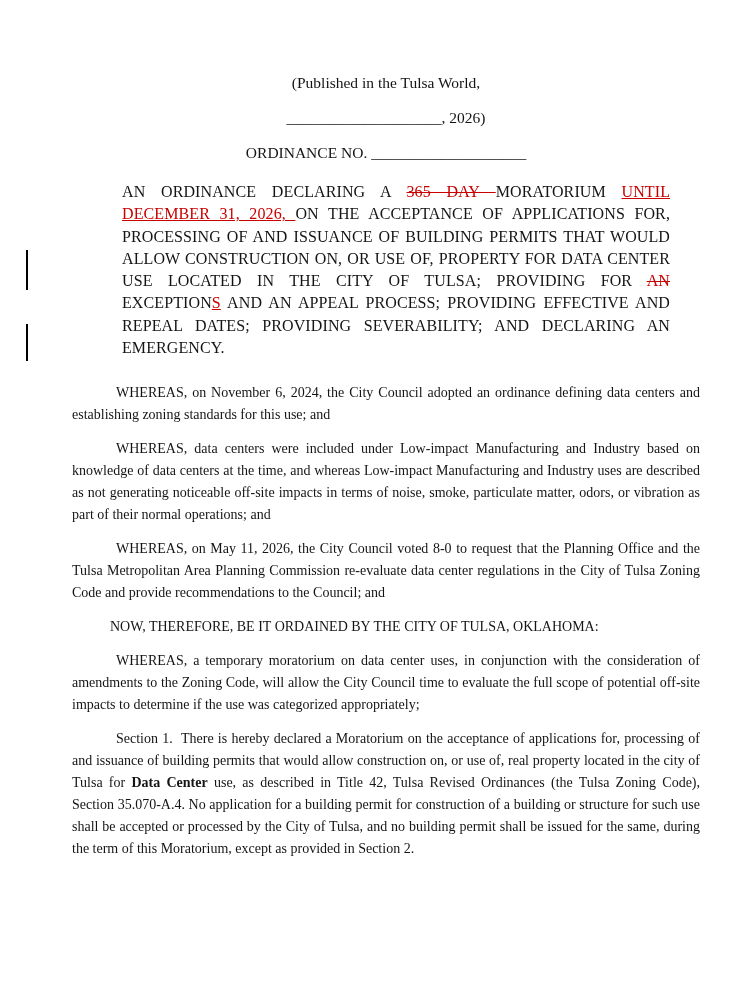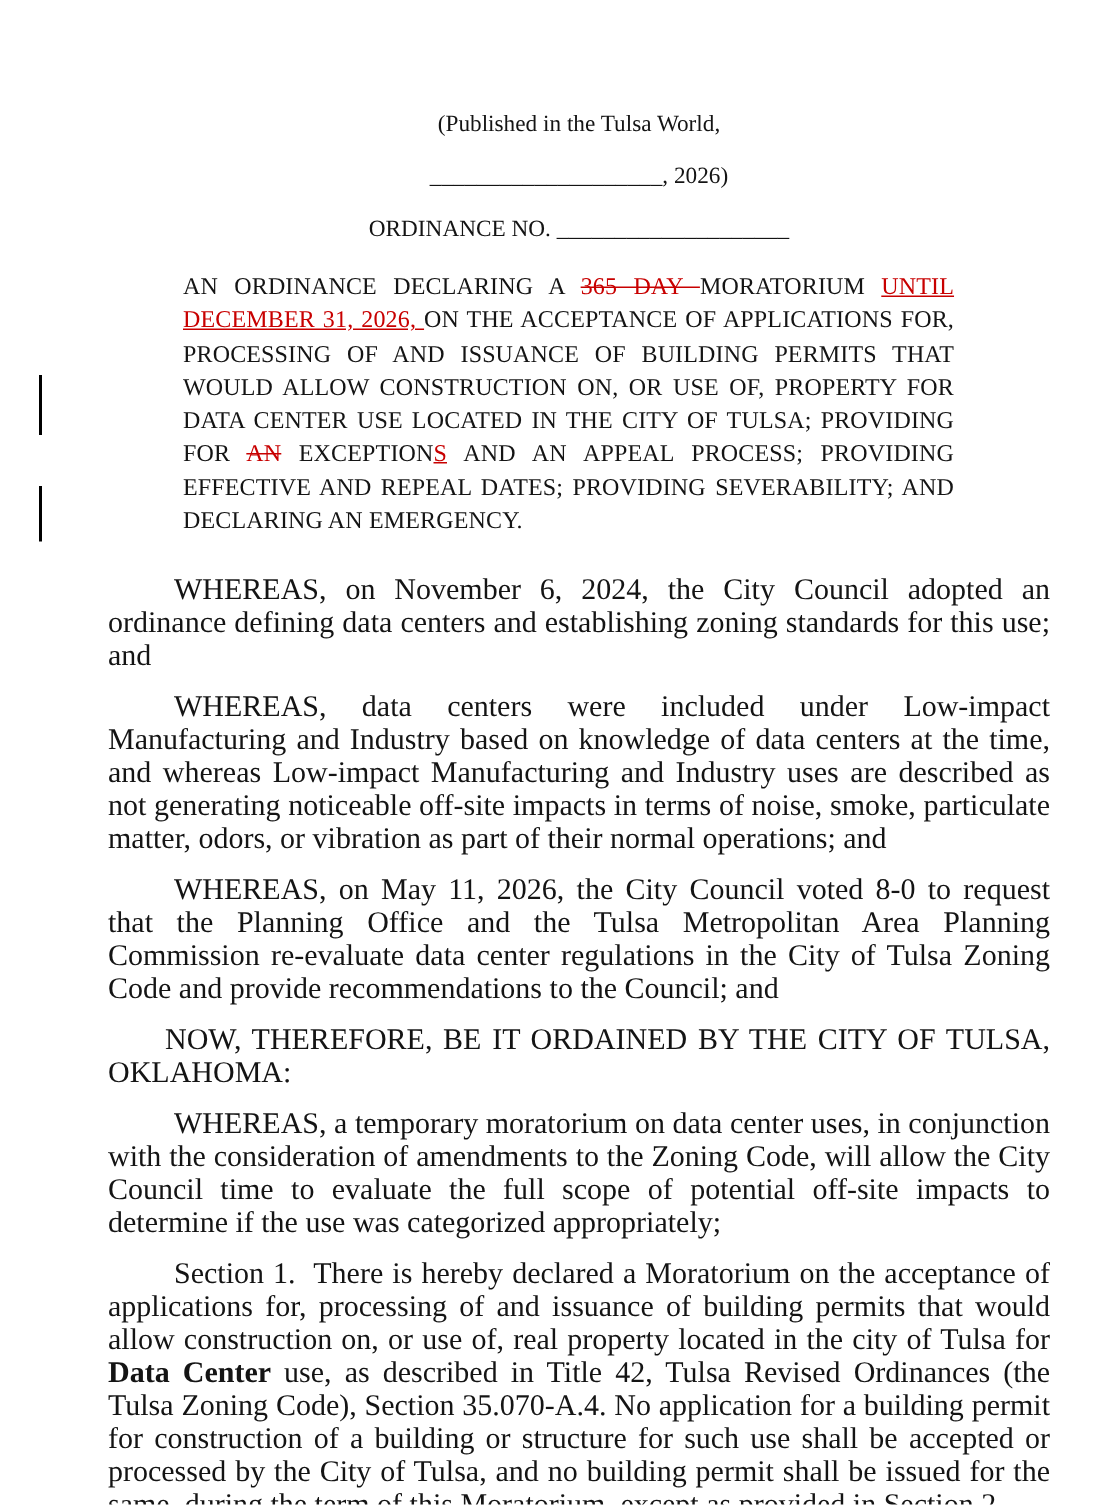--- a/index.html
+++ b/index.html
@@ -21,29 +21,29 @@
   }
   .center-line{
     text-align:center;
     font-size:15.5px;
     line-height:22px;
   }
   .pub-line1{margin:72px 0 3px 0;}
   .pub-line2{margin:13px 0 0 0;}
   .ord-line{margin:13px 0 0 0;}
   .title-para{
-    margin:17px 64px 23px 50px;
+    margin:17px 30px 23px 50px;
     font-size:16px;
     line-height:22.3px;
     text-align:justify;
     letter-spacing:0.1px;
   }
   p.body-para{
     margin:0 0 12px 0;
-    font-size:20px;
+    font-size:14px;
     line-height:22px;
     text-align:justify;
     text-indent:44px;
   }
   p.now-para{text-indent:38px;}
   .seg-normal{}
   .seg-del{
     color:var(--edit-red,#c80000);
     text-decoration:line-through;
   }

